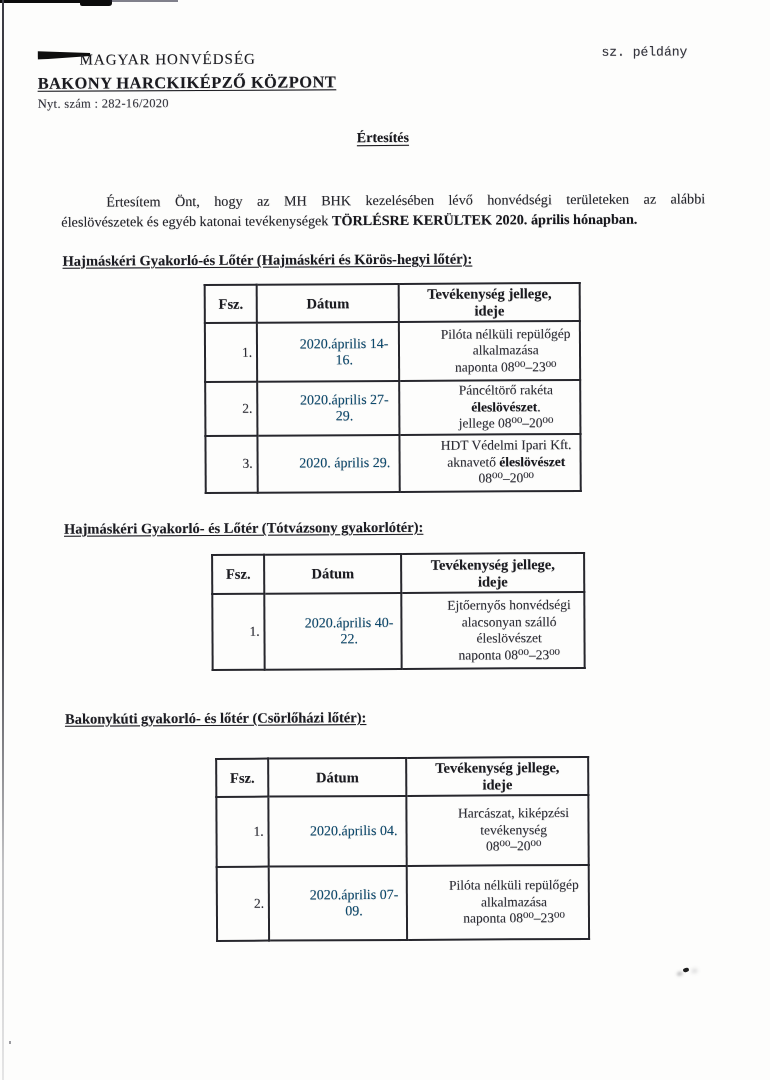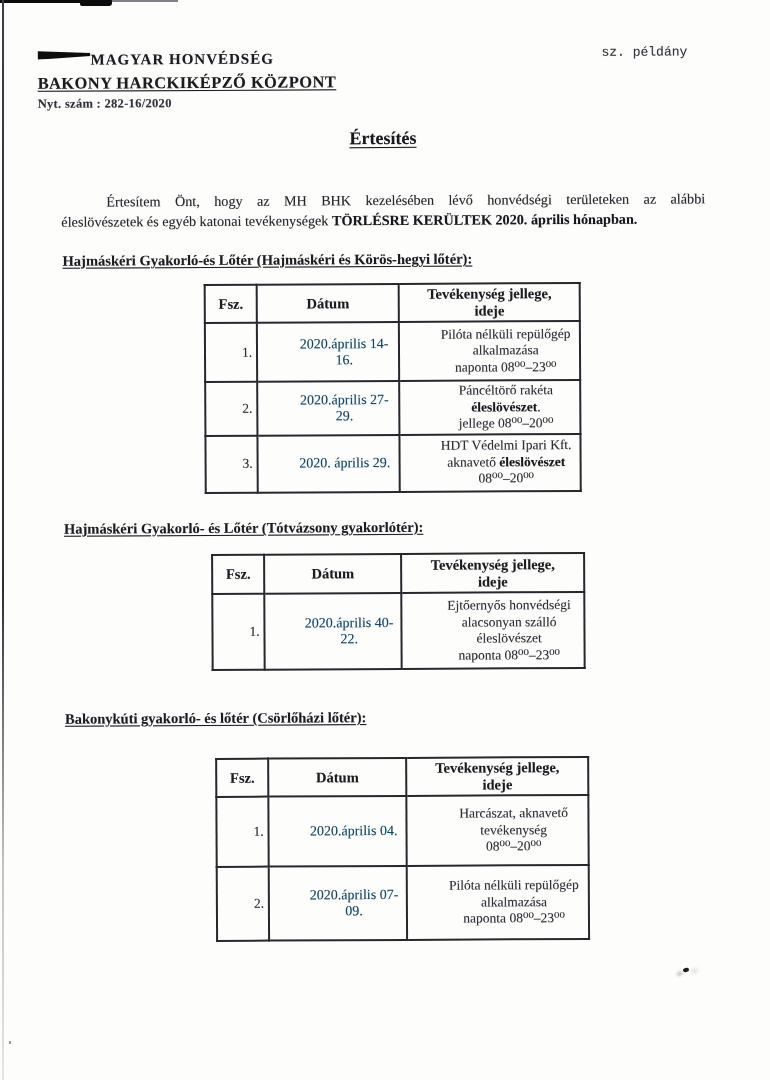--- a/index.html
+++ b/index.html
@@ -7,28 +7,28 @@
   .page {
     position:relative; width:770px; height:1080px; margin:0 auto;
     background:#fdfdfc; overflow:hidden;
     font-family:"Liberation Serif","DejaVu Serif",serif;
     color:#26262c;
     text-shadow:0.2px 0.2px 0.7px rgba(45,45,55,0.35);
   }
   .rot { position:absolute; inset:0; transform:rotate(-0.3deg); }
 
   
-  .org-line1 { position:absolute; left:93px; top:50px; font-size:15px; font-weight:bold; letter-spacing:1px; color:#1b1b20; }
+  .org-line1 { position:absolute; left:82px; top:50px; font-size:15px; font-weight:normal; letter-spacing:1px; color:#1b1b20; }
   .org-line2 { position:absolute; left:40px; top:72px; font-size:16.5px; font-weight:bold; letter-spacing:0.4px; color:#1b1b20;
                text-decoration:underline; text-underline-offset:2px; }
-  .reg-number { position:absolute; left:40px; top:95px; font-size:12.5px; letter-spacing:0.3px; color:#33333c;font-weight:bold; }
+  .reg-number { position:absolute; left:40px; top:95px; font-size:12.5px; letter-spacing:0.3px; color:#33333c; }
   .copy-label { position:absolute; left:604px; top:46px; font-size:13px; color:#33333c;font-family:Liberation Mono, monospace; }
 
   .doc-title { position:absolute; left:0; right:0; top:128px; text-align:center; }
-  .doc-title span { font-size:18px; font-weight:bold; color:#17171c;
+  .doc-title span { font-size:14px; font-weight:bold; color:#17171c;
                     text-decoration:underline; text-underline-offset:3px; }
 
   
   .intro { position:absolute; left:63px; top:191px; width:644px; font-size:14.2px; color:#26262c; }
   .intro .line1 { text-align:justify; text-align-last:justify; text-indent:45px; line-height:19.5px; }
   .intro .line2 { line-height:19.5px; }
   .b { font-weight:bold; color:#17171c; }
 
   
   .section-heading { position:absolute; left:64px; font-size:14.5px; font-weight:bold; color:#1c1c22;
@@ -211,21 +211,21 @@
               <div data-name="column-header-line">Tevékenység jellege,</div>
               <div data-name="column-header-line">ideje</div>
             </th>
           </tr>
         </thead>
       <tbody>
           <tr data-name="table-row">
             <td data-name="cell-fsz">1.</td>
             <td data-name="cell-datum">2020.április 04.</td>
             <td data-name="cell-activity">
-              <div class="act-line" data-name="activity-line"><span data-name="text">Harcászat, aknavető</span></div>
+              <div class="act-line" data-name="activity-line"><span data-name="text">Harcászat, kiképzési</span></div>
               <div class="act-line" data-name="activity-line"><span data-name="text">tevékenység</span></div>
               <div class="act-line" data-name="activity-line"><span data-name="text">08⁰⁰–20⁰⁰</span></div>
             </td>
           </tr>
           <tr data-name="table-row">
             <td data-name="cell-fsz">2.</td>
             <td data-name="cell-datum">2020.április 07-09.</td>
             <td data-name="cell-activity">
               <div class="act-line" data-name="activity-line"><span data-name="text">Pilóta nélküli repülőgép</span></div>
               <div class="act-line" data-name="activity-line"><span data-name="text">alkalmazása</span></div>

